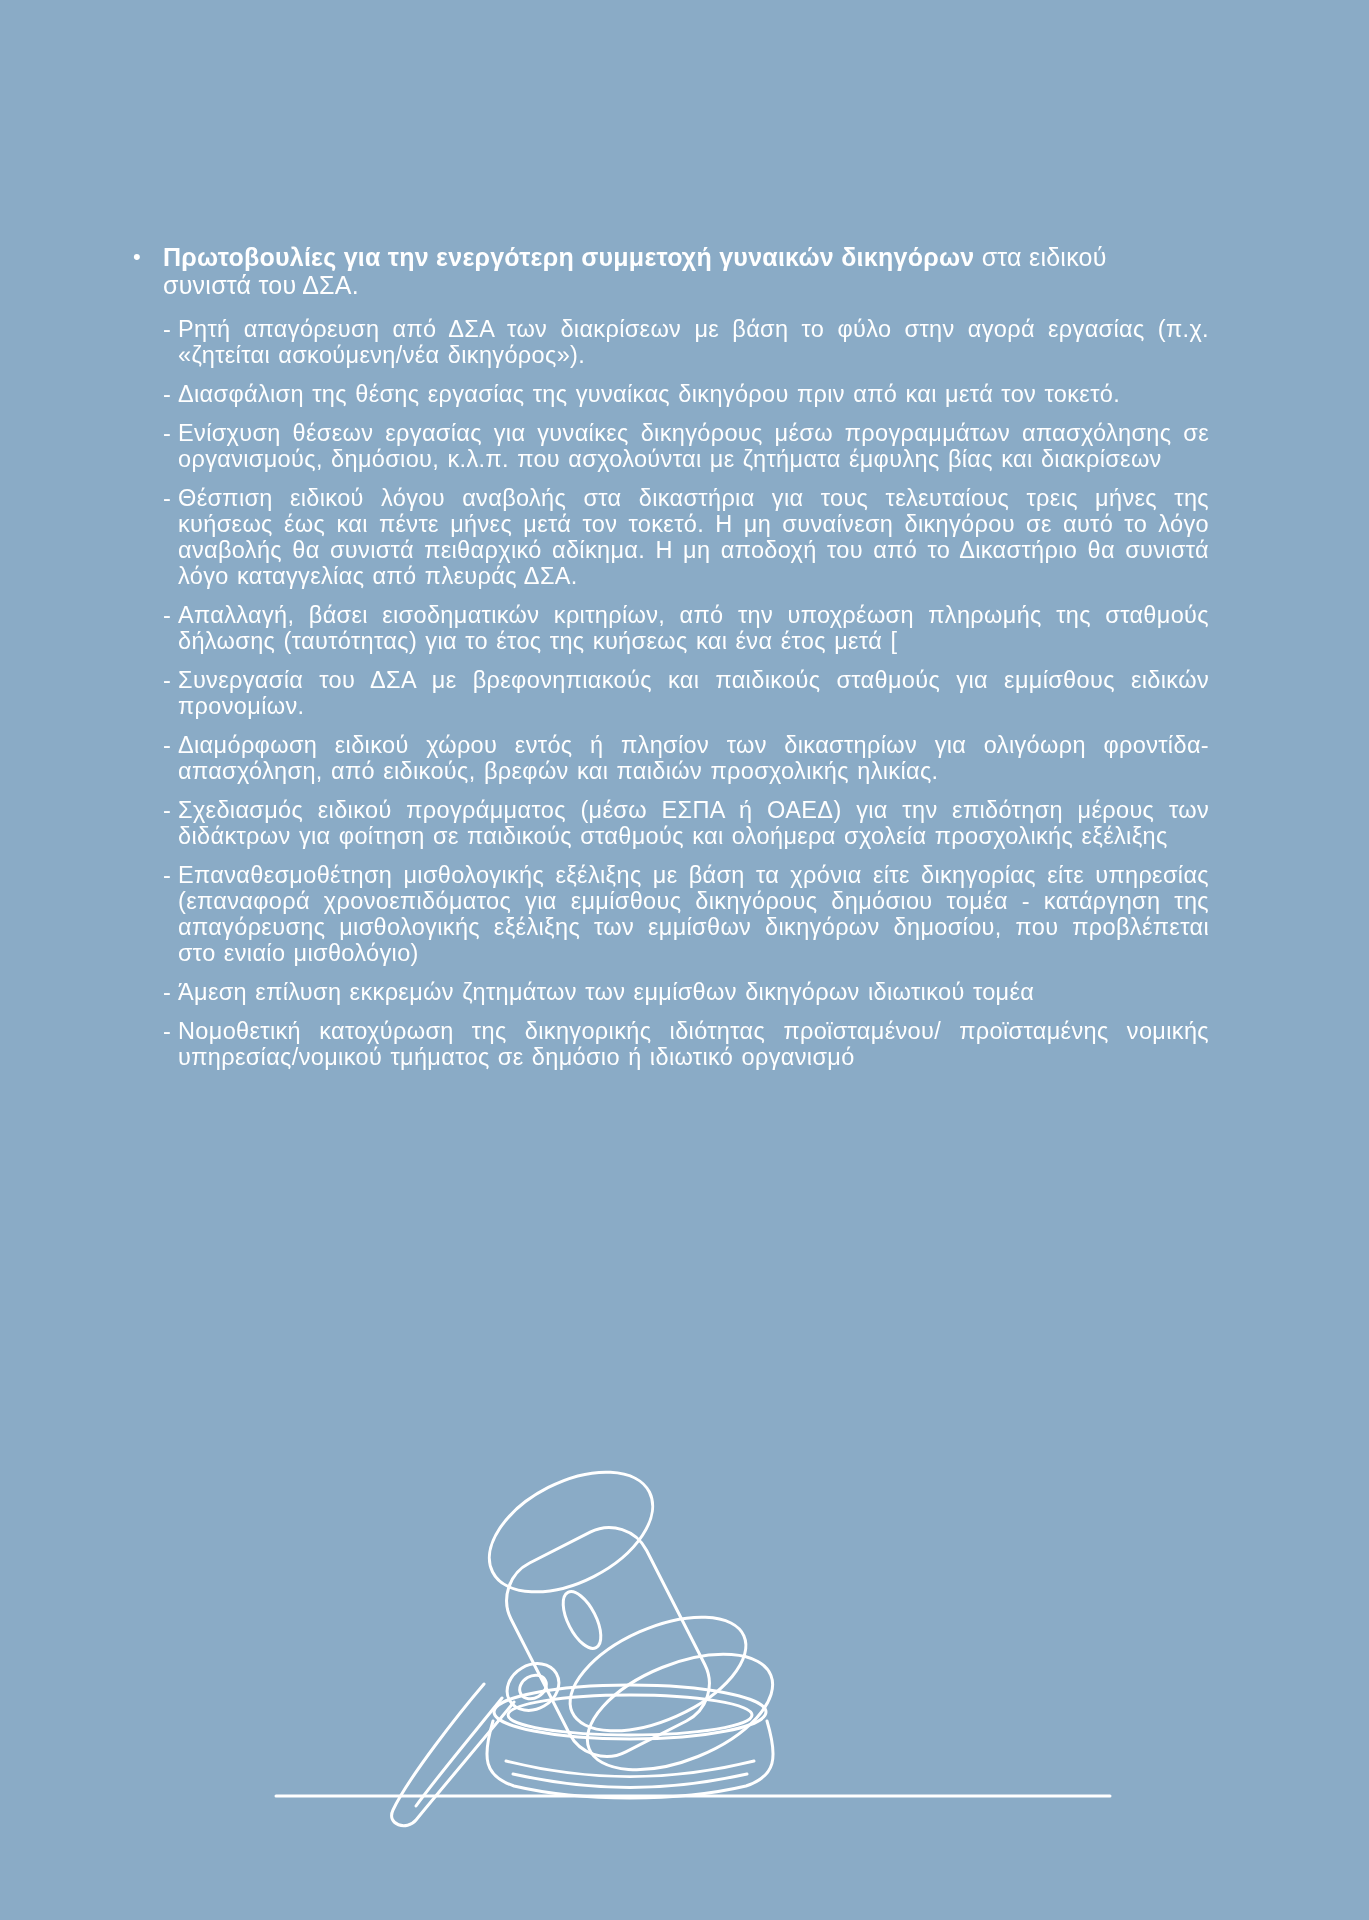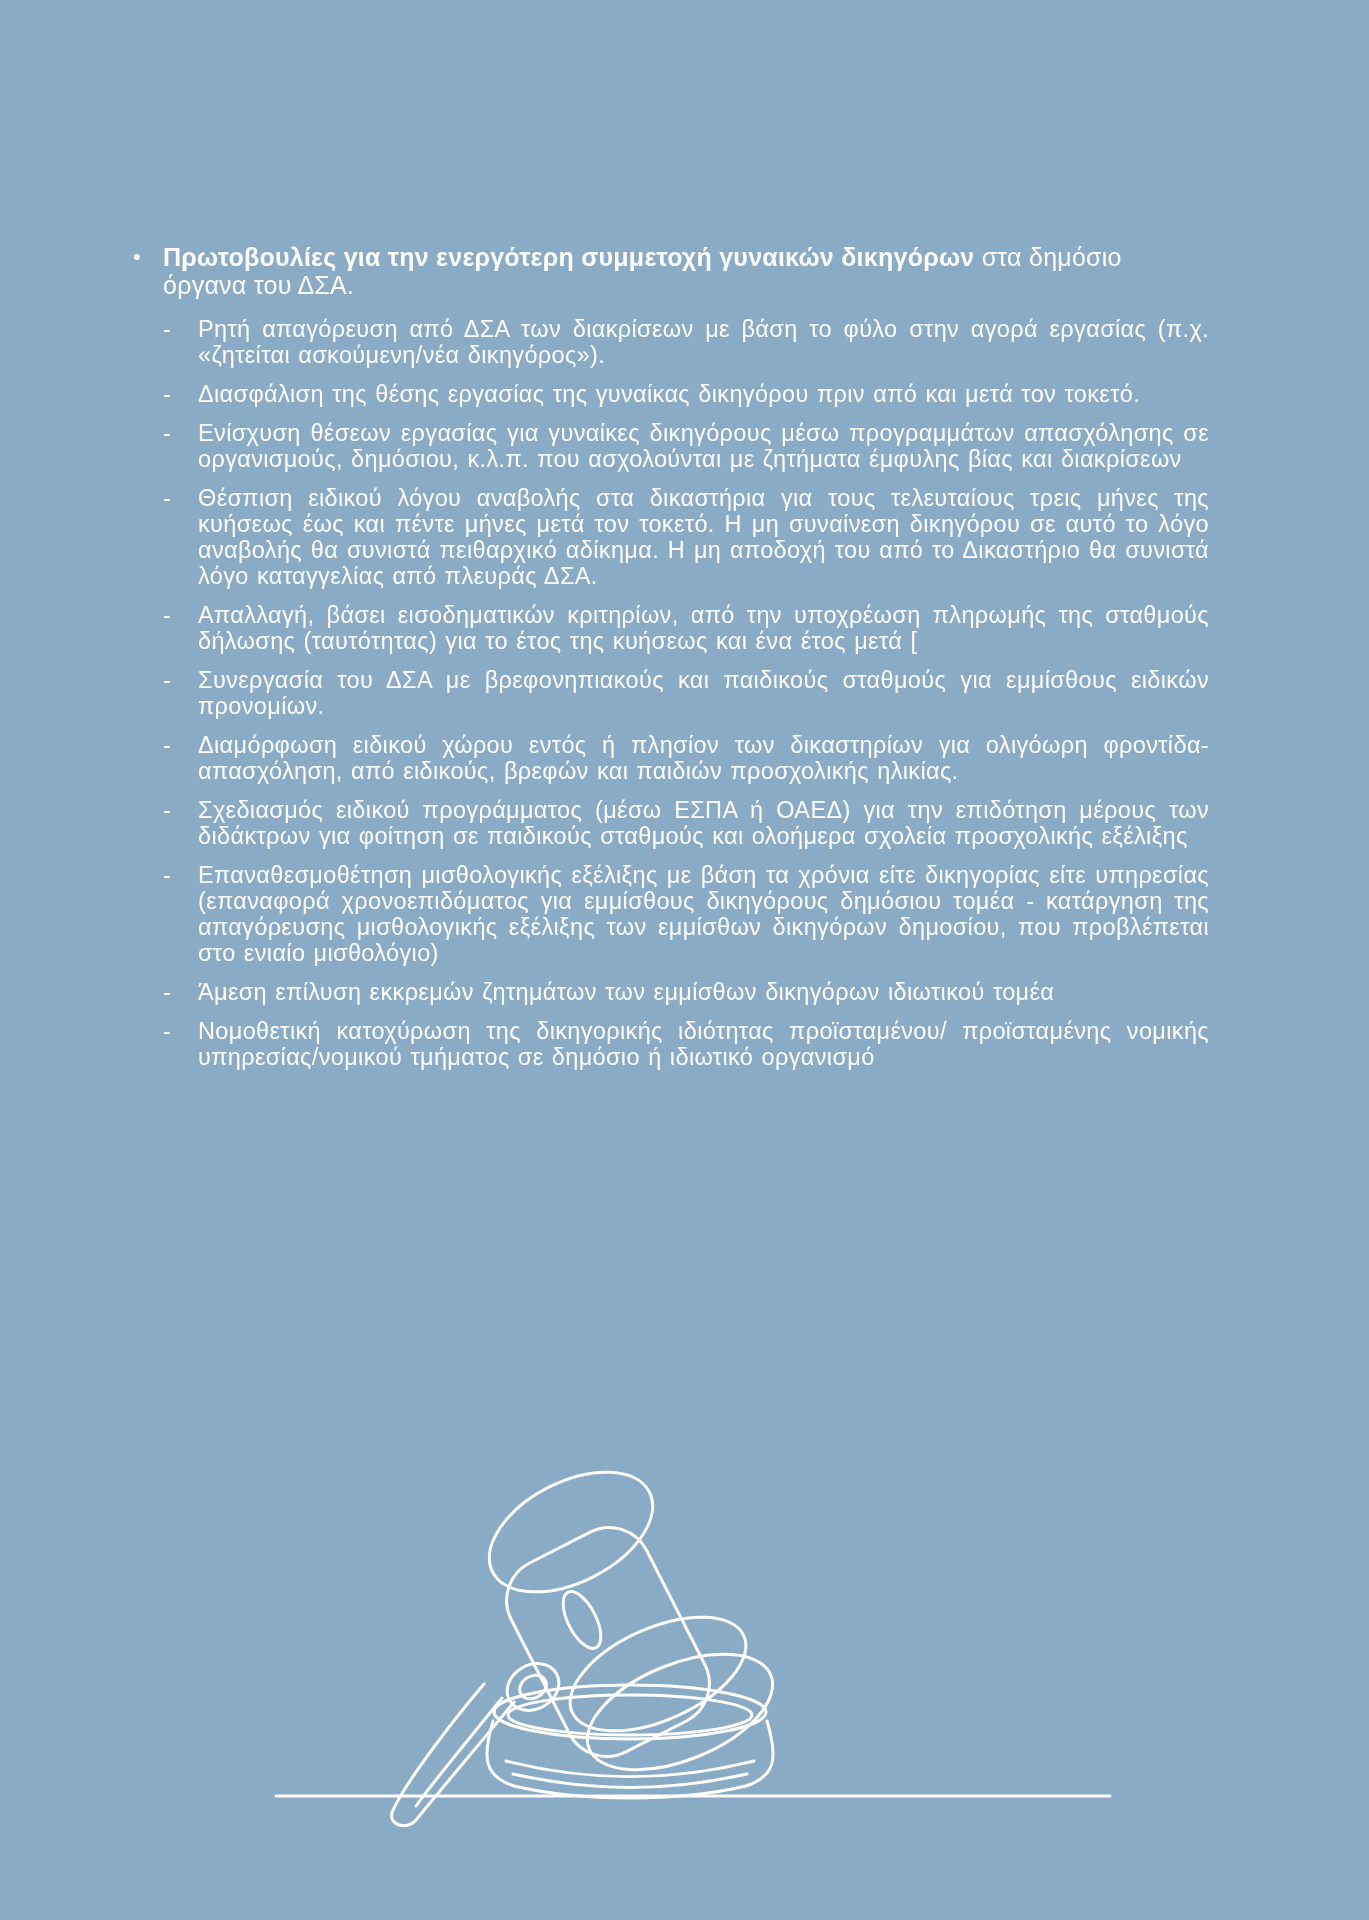--- a/index.html
+++ b/index.html
@@ -60,21 +60,20 @@
     letter-spacing: 0.015em;
   }
   .dash {
     flex: none;
     width: 15px;
   }
   .item-text {
     flex: 1;
     text-align: justify;
     word-spacing: 0.06em;
-    margin-left: 20px;
   }
   .gavel-wrap {
     position: absolute;
     left: 230px;
     top: 1440px;
     width: 900px;
     height: 400px;
   }
   .gavel-wrap svg {
     display: block;
@@ -85,22 +84,22 @@
 </head>
 <body>
 
 <div class="page">
 
   <div class="content">
 
     <div class="heading-row">
       <span class="bullet">•</span>
       <div class="heading-text">
-        <span class="heading-bold">Πρωτοβουλίες για την ενεργότερη συμμετοχή γυναικών δικηγόρων</span><span> στα δημόσιο</span>
-        <div>όργανα του ΔΣΑ.</div>
+        <span class="heading-bold">Πρωτοβουλίες για την ενεργότερη συμμετοχή γυναικών δικηγόρων</span><span> στα ειδικού</span>
+        <div>συνιστά του ΔΣΑ.</div>
       </div>
     </div>
 
     <ul class="items">
       <li class="item">
         <span class="dash">-</span>
         <span class="item-text">Ρητή απαγόρευση από ΔΣΑ των διακρίσεων με βάση το φύλο στην αγορά εργασίας (π.χ. «ζητείται ασκούμενη/νέα δικηγόρος»).</span>
       </li>
       <li class="item">
         <span class="dash">-</span>

